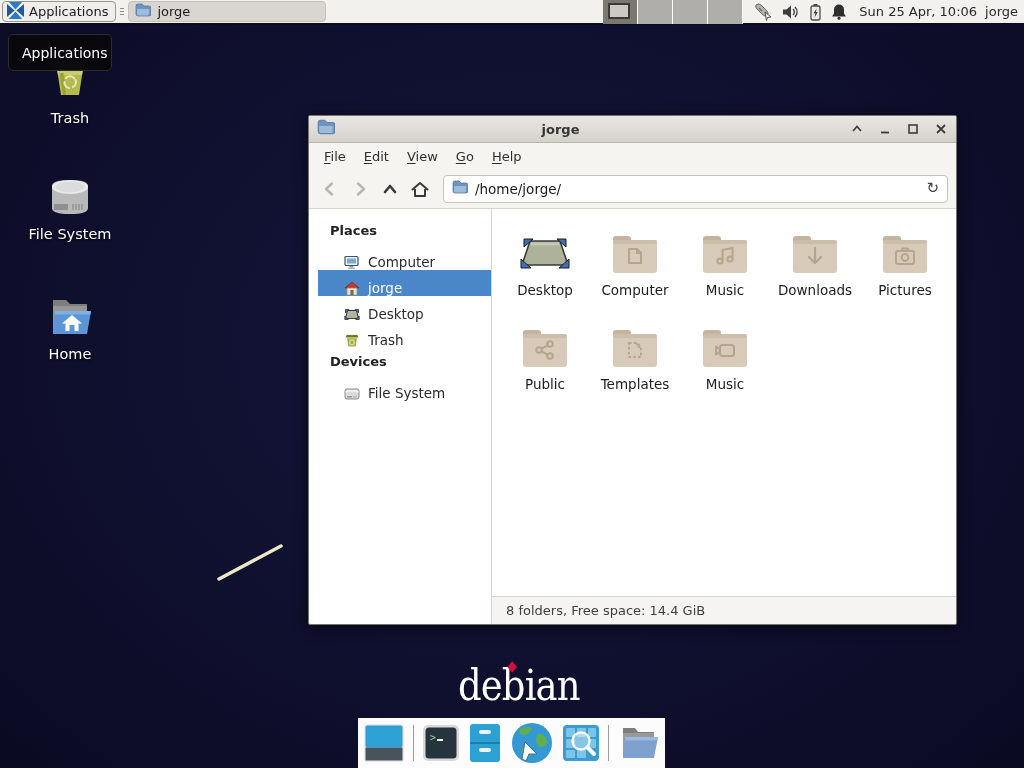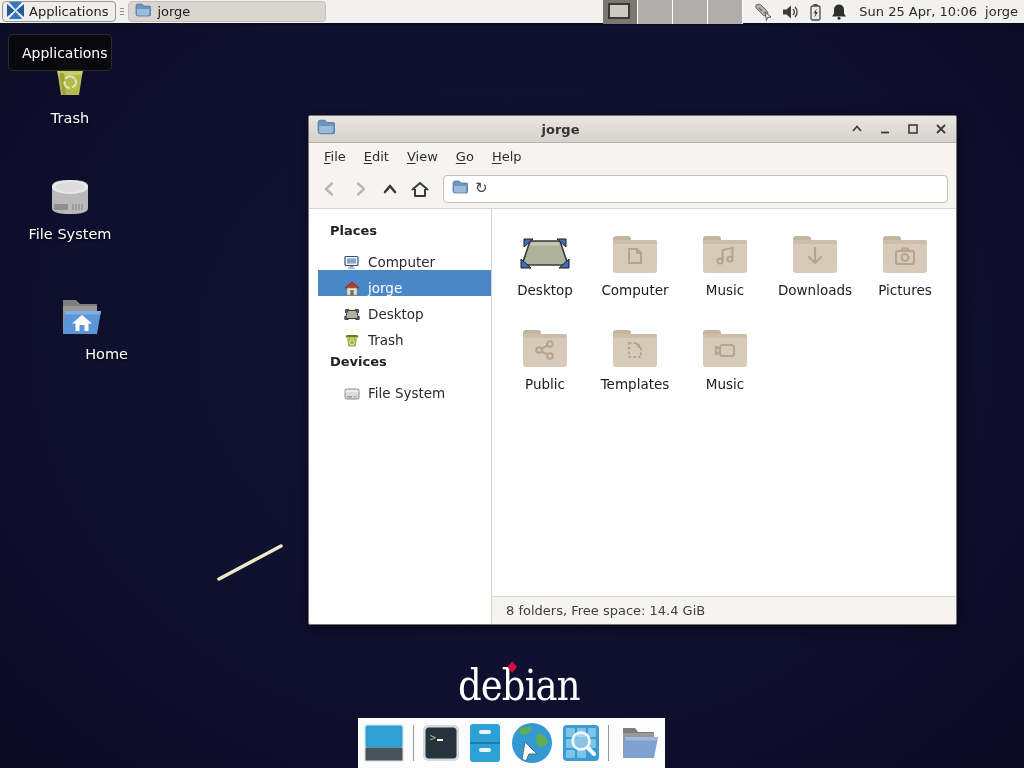--- a/index.html
+++ b/index.html
@@ -34,21 +34,21 @@
   .tooltip { position:absolute; left:8px; top:34px; width:104px; height:37px;
              background:rgba(10,10,12,0.95); border:1px solid #2c2c30; border-radius:5px;
              color:#ffffff; font-size:14px; display:flex; align-items:center; padding-left:13px; z-index:30; }
 
   
   .dicon { position:absolute; width:96px; text-align:center; color:#ffffff; font-size:14.5px; }
   .dicon .ic { height:52px; display:flex; justify-content:center; align-items:flex-end; margin-bottom:6px; }
   .dicon .lbl { text-shadow:0 1px 2px rgba(0,0,0,.9); }
   #trash-di { left:22px; top:52px; }
   #fs-di { left:22px; top:168px; }
-  #home-di { left:32px; top:288px;text-align:right; }
+  #home-di { left:22px; top:288px; }
 
   .stray-line { position:absolute; left:213px; top:540px; }
 
   
   .debian { position:absolute; left:458px; top:660px; color:#ffffff;
             font-family:"DejaVu Serif","Liberation Serif",serif;
             font-size:43px; letter-spacing:-1px; transform:scaleX(.86); transform-origin:left; }
   .debian .dot { position:absolute; left:59px; top:3px; width:8px; height:8px;
                  background:#cf1040; transform:rotate(45deg); }
 
@@ -300,20 +300,21 @@
           <path d="M5,10 v7 h10 v-7" fill="none" stroke="#3a3a3a" stroke-width="2" stroke-linejoin="round"></path>
         </svg>
       </span>
       <div class="pathbar">
         <span>
           <svg width="16" height="14" viewBox="0 0 16 14">
             <path d="M1,3 q0,-2 2,-2 h4 l2,2 h5 q2,0 2,2 v6 q0,2 -2,2 h-11 q-2,0 -2,-2 z" fill="#6d95c0" stroke="#4a6f96" stroke-width="0.7"></path>
             <path d="M2,6 h12 v5 q0,1.4 -1.4,1.4 h-9.2 q-1.4,0 -1.4,-1.4 z" fill="#9dbbdb"></path>
           </svg>
         </span>
+        <span class="ptext">/home/jorge/</span>
         <span class="reload">↻</span>
       </div>
     </div>
 
     <div class="win-body">
       <div class="sidebar">
         <div class="side-header">Places</div>
 
         <div class="side-item">
           <svg width="16" height="15" viewBox="0 0 16 15">

